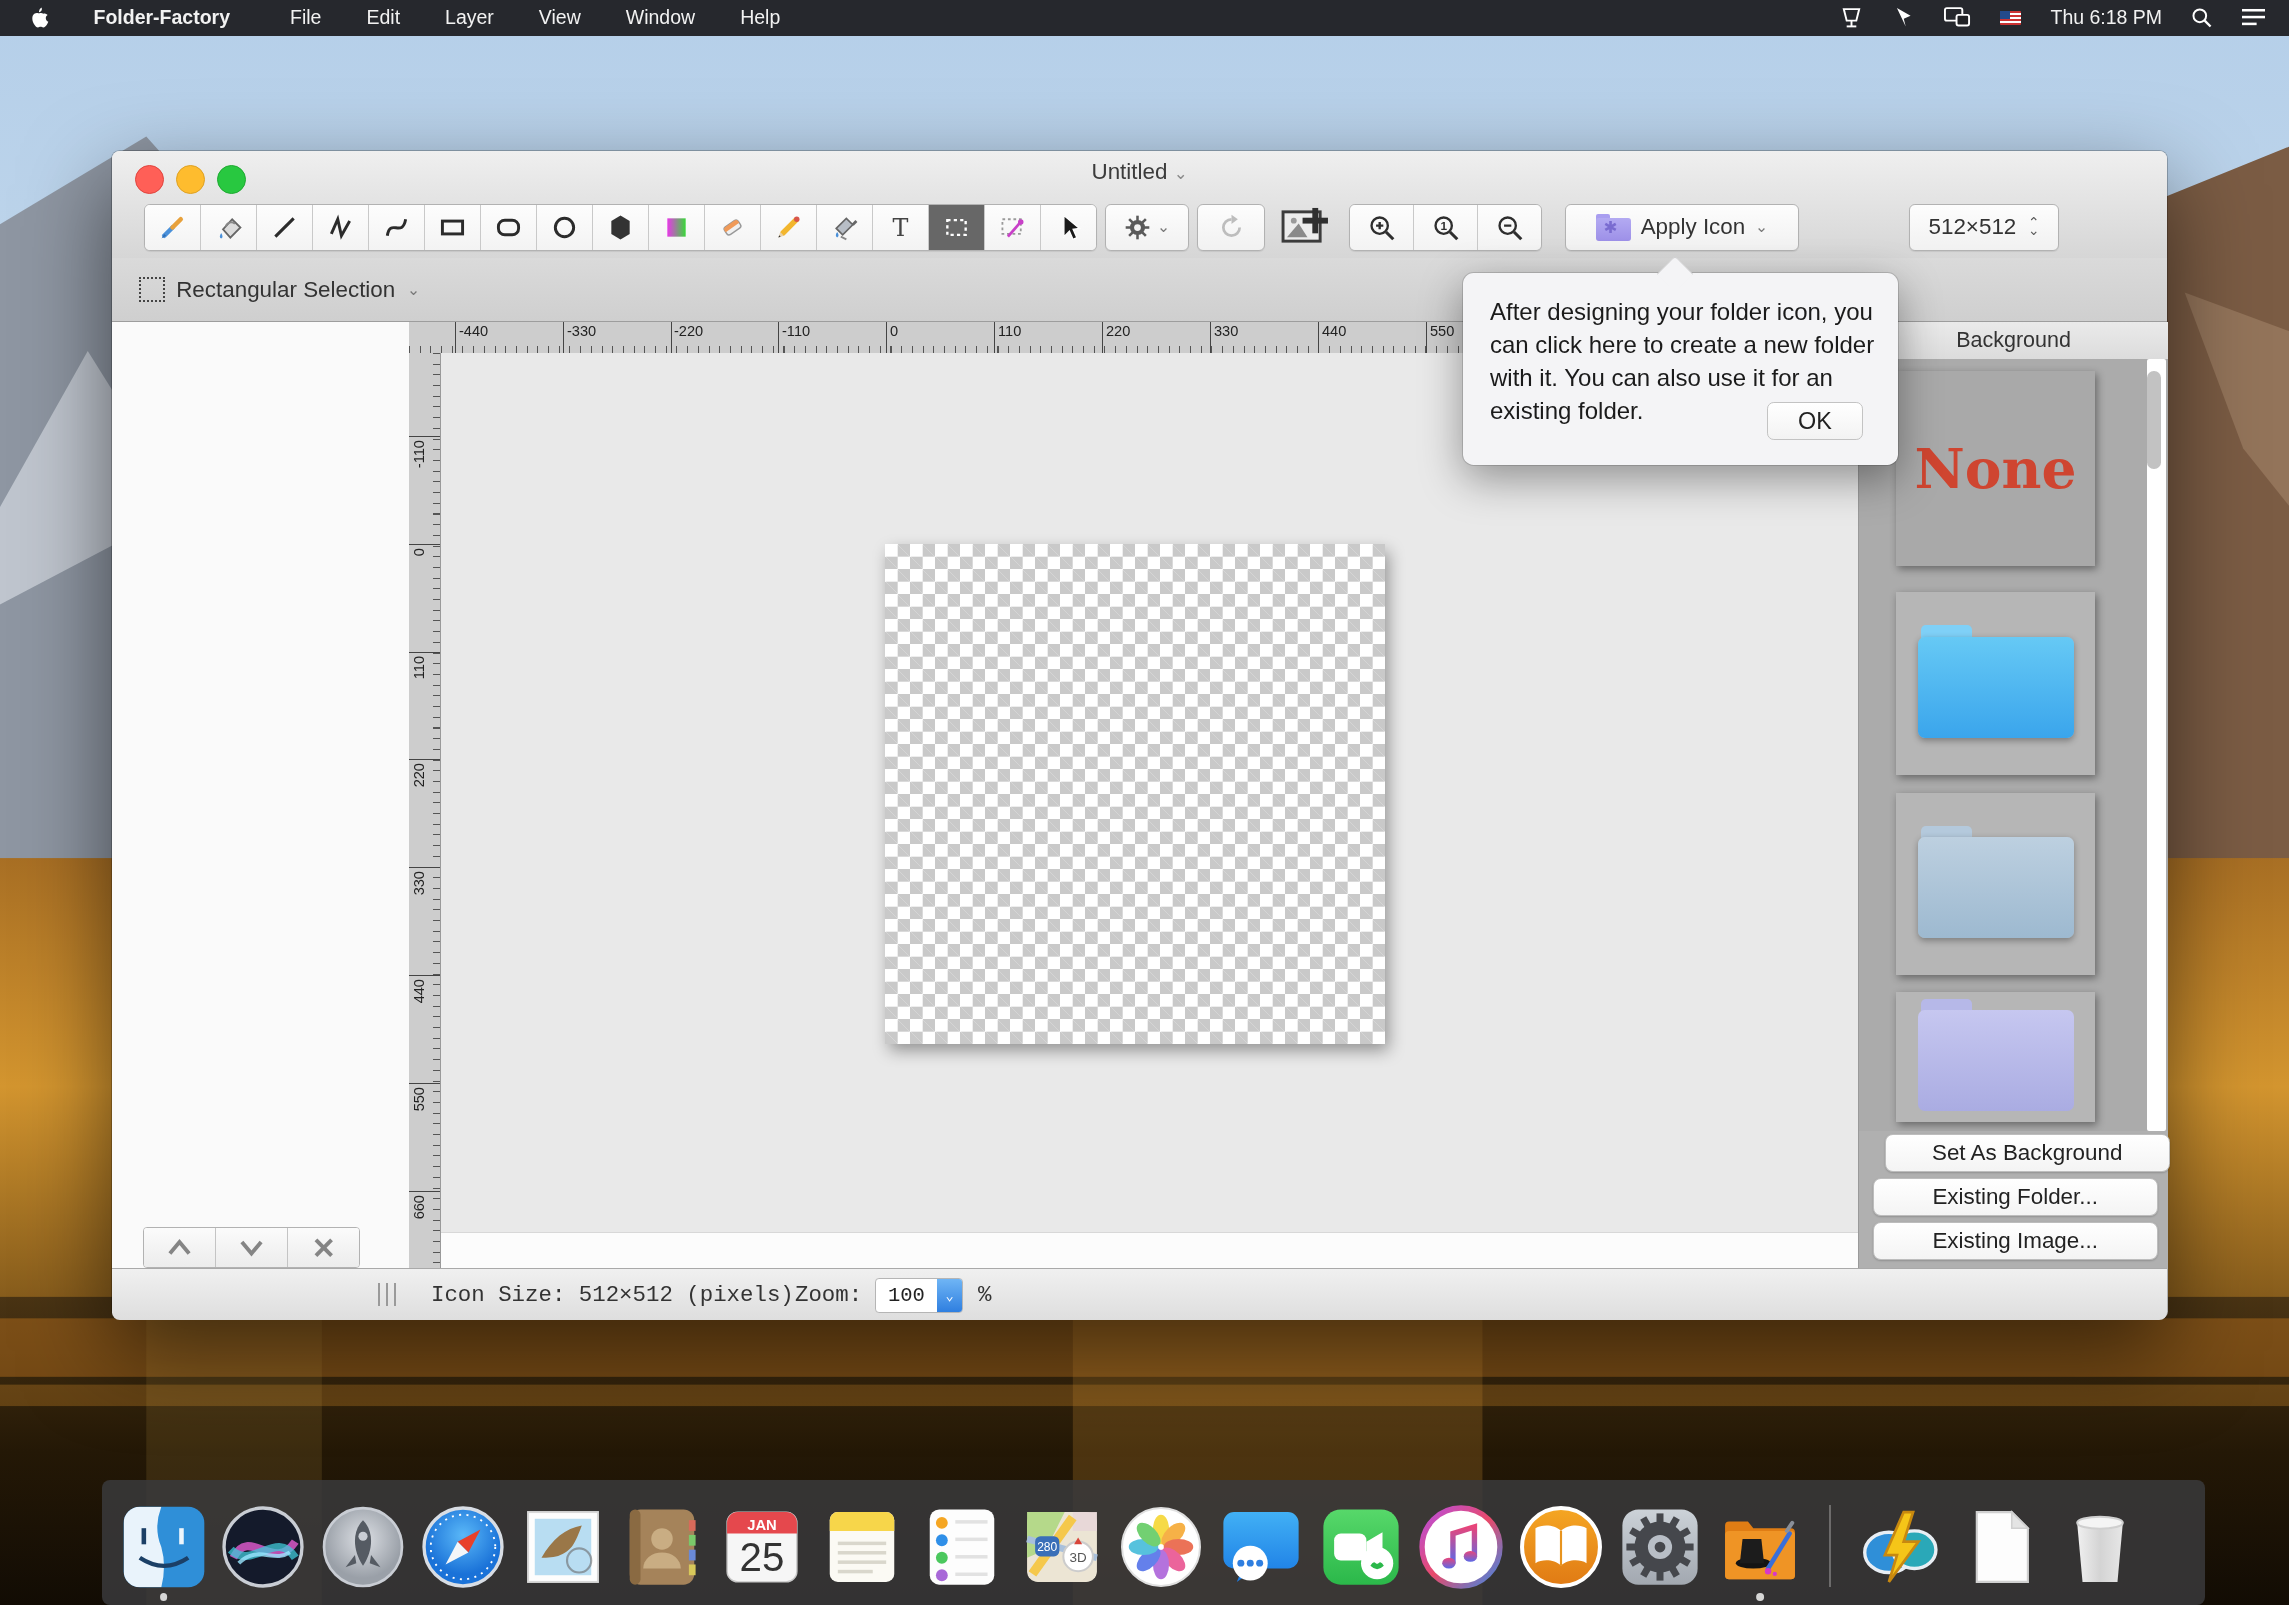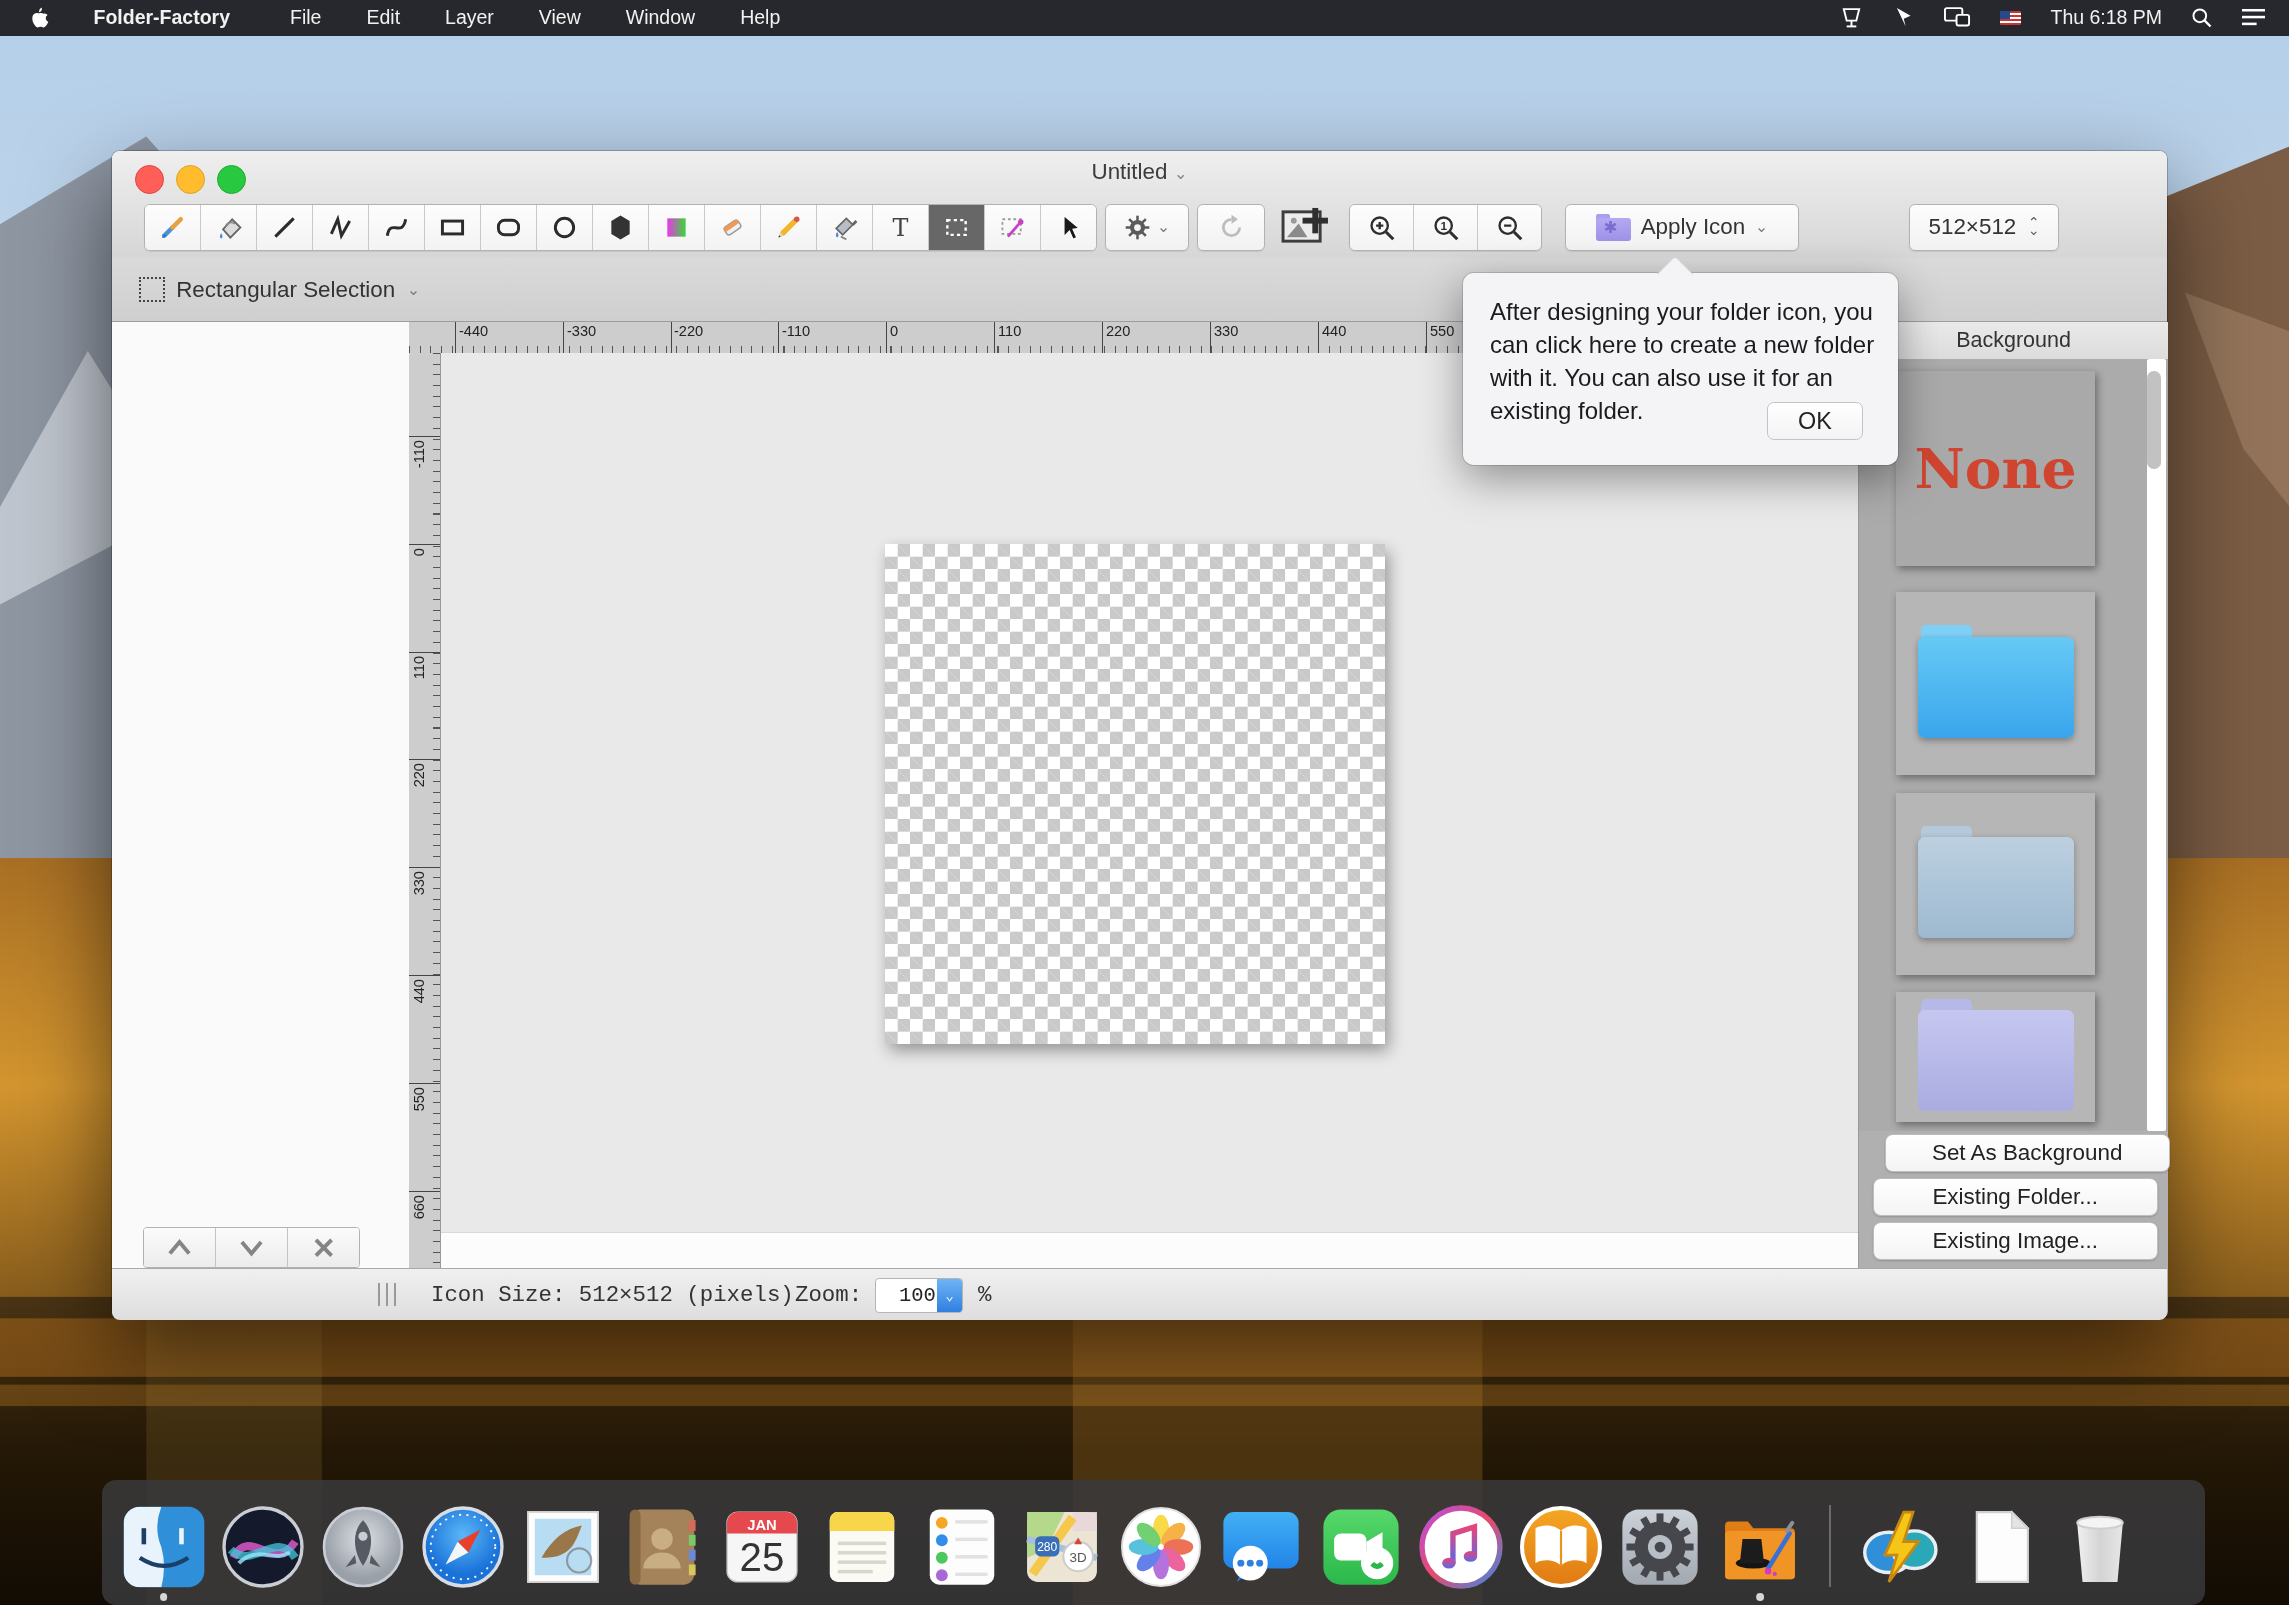--- a/index.html
+++ b/index.html
@@ -87,31 +87,31 @@
   .fldr-legacy .body{background:linear-gradient(#bdd0e0,#9db9d0);box-shadow:0 2.9px 5.9px rgba(0,0,0,.3);}
   .fldr-purple .tab{background:#b6b8e8;}
   .fldr-purple .body{background:linear-gradient(#c6c7f0,#aaace2);}
   .rp-btn{position:absolute;left:13.7px;width:283px;height:36px;background:linear-gradient(#ffffff,#f4f4f4);border:1px solid #bdbdbd;border-radius:7.8px;font-size:22.4px;color:#222;display:flex;align-items:center;justify-content:center;box-shadow:0 1px 2px rgba(0,0,0,.18);}
   
   #statusbar{left:0;top:1117px;width:2055px;height:51px;background:linear-gradient(#f0f0f0,#dedede);border-top:1px solid #a9a9a9;border-radius:0 0 7.8px 7.8px;display:flex;align-items:center;font-size:22.4px;color:#333;font-family:Liberation Mono, monospace;}
   #sb-handle{position:absolute;left:266px;top:13.7px;width:23.4px;height:23.4px;background:repeating-linear-gradient(90deg,#9a9a9a 0 2px,transparent 2px 7.8px);}
   #sb-iconsize{position:absolute;left:319px;}
   #sb-zoomlabel{position:absolute;left:683px;}
   #sb-combo{position:absolute;left:763px;top:8.8px;width:86px;height:33px;background:#fff;border:1px solid #b5b5b5;border-radius:3.9px;display:flex;align-items:center;}
-  #sb-combo .val{flex:1;padding-left:23px;font-size:20.5px;color:#222;}
+  #sb-combo .val{flex:1;padding-left:12px;font-size:20.5px;color:#222;}
   #sb-combo .dd{width:25px;height:33px;background:linear-gradient(#6fb5f5,#2f7fe0);border-radius:0 2.9px 2.9px 0;color:#fff;font-size:13.7px;display:flex;align-items:center;justify-content:center;}
   #sb-pct{position:absolute;left:866px;}
   
   #popover{left:1463px;top:273px;width:435px;height:192px;background:#f4f4f6;border-radius:10.7px;z-index:60;
     box-shadow:0 13.7px 43px rgba(0,0,0,.38),0 0 0 1px rgba(0,0,0,.14);}
   #popover:before{content:"";position:absolute;left:199px;top:-11.7px;width:25px;height:25px;background:#f4f4f6;transform:rotate(45deg);border-left:1px solid rgba(0,0,0,.14);border-top:1px solid rgba(0,0,0,.14);border-radius:3.9px 0 0 0;}
   #popover .txt{position:absolute;left:27px;top:21.5px;width:386px;font-size:24px;line-height:33px;color:#1b1b1b;}
   #popover .okbtn{position:absolute;right:35px;bottom:25px;width:94px;height:36px;background:linear-gradient(#fff,#f3f3f3);border:1px solid #c3c3c3;border-radius:6.8px;font-size:23.4px;color:#222;display:flex;align-items:center;justify-content:center;}
   
-  #dock{left:102px;top:1480px;width:2103px;height:125px;background:rgba(58,58,60,.85);border-radius:14px;z-index:40;display:flex;align-items:flex-end;padding:0 11.7px;box-sizing:border-box;}
+  #dock{left:102px;top:1480px;width:2103px;height:125px;background:rgba(58,58,60,.85);border-radius:8px;z-index:40;display:flex;align-items:flex-end;padding:0 11.7px;box-sizing:border-box;}
   .dock-item{position:relative;width:90px;height:107px;display:flex;align-items:center;justify-content:center;flex:0 0 auto;margin:0 4.9px;}
   .dock-item svg{width:86px;height:86px;display:block;margin-bottom:9.8px;}
   .dock-dot{position:absolute;bottom:3.9px;left:50%;transform:translateX(-50%);width:7.8px;height:7.8px;border-radius:50%;background:#d6d6d6;}
   .dock-divider{width:2px;height:82px;background:rgba(255,255,255,.28);margin:0 19.5px 17.6px 19.5px;flex:0 0 auto;}
 </style>
 </head>
 <body>
 
 <svg id="wallpaper" class="abs" viewBox="0 0 2348 1646" preserveAspectRatio="none">
   <defs>

